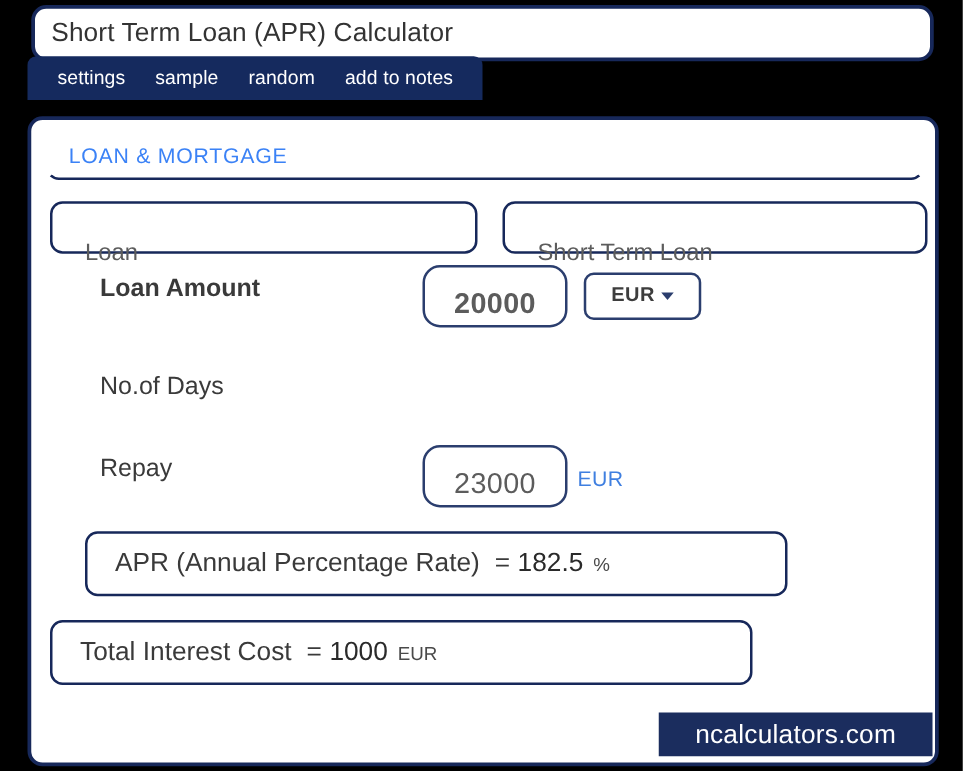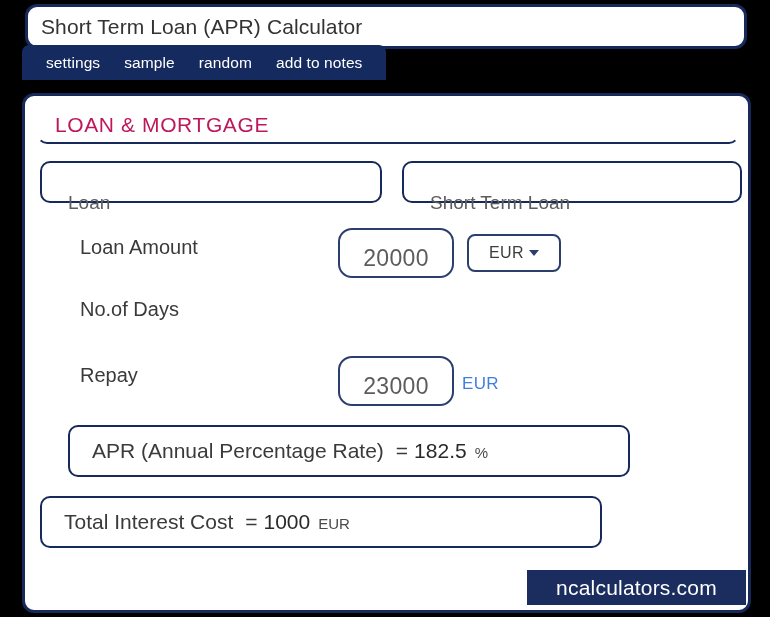--- a/index.html
+++ b/index.html
@@ -84,22 +84,22 @@
     border-top-color: transparent;
     border-left-color: transparent;
     border-right-color: transparent;
     border-radius: 10px;
     box-sizing: border-box;
     display: flex;
     align-items: center;
   }
   #section-header-text {
     padding-left: 16px;
-    font-size: 21px;
-    color: #be185d;
+    font-size: 17px;
+    color: #3b82f6;
     letter-spacing: 0.6px;
   }
 
   
   .select-box {
     position: absolute;
     height: 42px;
     background: #ffffff;
     border: 2.5px solid #17285a;
     border-radius: 10px;
@@ -117,21 +117,21 @@
   #select-category { left: 15px;  top: 65px; width: 342px; }
   #select-type     { left: 377px; top: 65px; width: 340px; }
 
   
   .field-row {
     position: absolute;
     left: 0;
     width: 100%;
     height: 50px;
   }
-  #row-amount { top: 132px; }
+  #row-amount { top: 116px; font-weight: bold; }
   #row-days   { top: 194px; }
   #row-repay  { top: 260px; }
 
   .field-label {
     position: absolute;
     left: 55px;
     top: 8px;
     font-size: 20px;
     color: #3a3a3a;
   }

